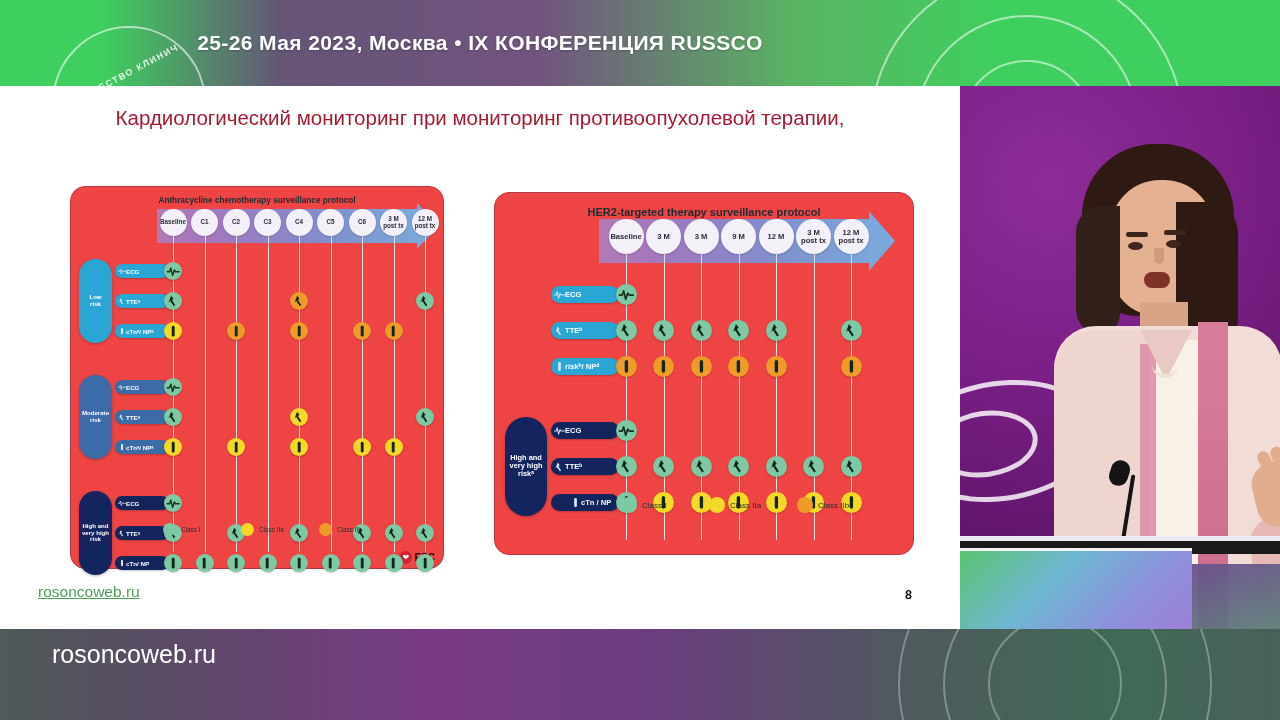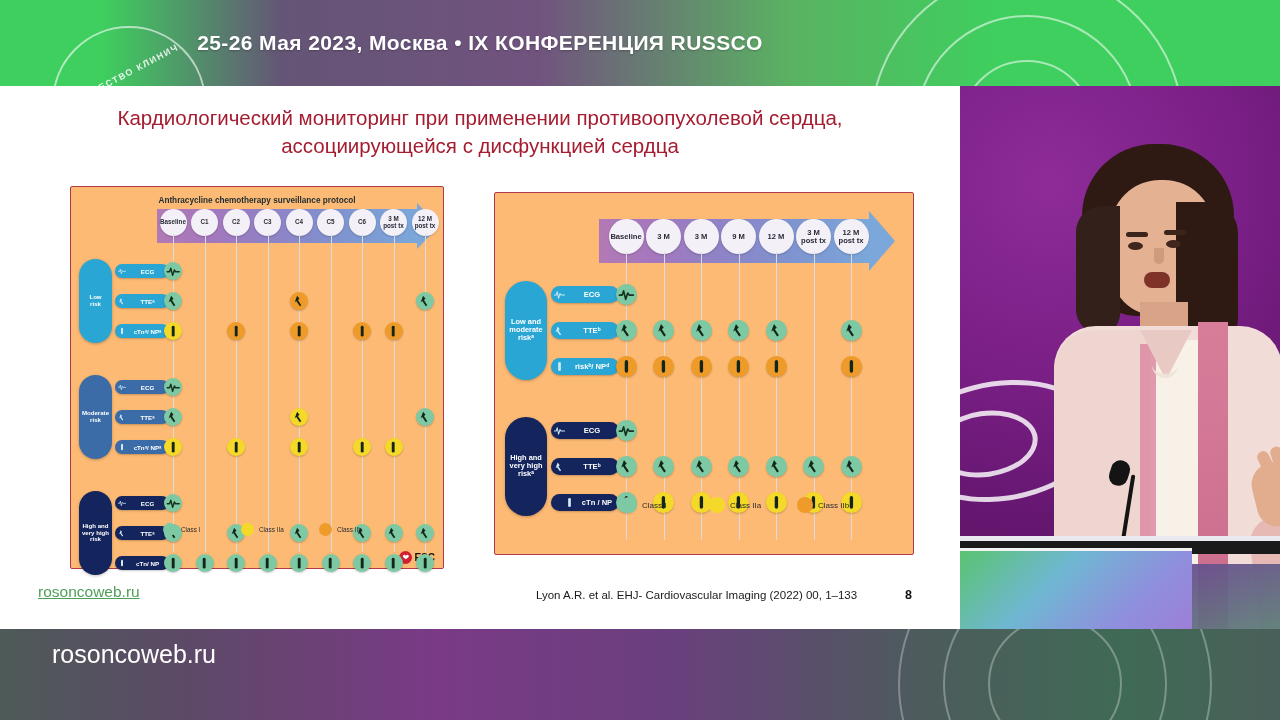--- a/index.html
+++ b/index.html
@@ -28,21 +28,21 @@
   .hdr-logo .txt{position:absolute;left:8px;top:14px;
      transform:rotate(-28deg);white-space:nowrap;letter-spacing:1.5px;font-weight:bold;}
 
   
   .slide{position:absolute;left:0;top:86px;width:960px;height:543px;background:#fff;}
 
   .slide-title{position:absolute;left:18px;top:18px;width:924px;text-align:center;
      color:#a51c30;font-size:20.5px;line-height:1.38;font-weight:500;}
 
   
-  .panel{position:absolute;border:1px solid #b03a48;border-radius:2px;background:#fdba74;}
+  .panel{position:absolute;border:1px solid #b03a48;border-radius:15px;background:#ef4444;}
   .panel-l{left:70px;top:100px;width:372px;height:381px;}
   .panel-r{left:494px;top:106px;width:418px;height:361px;}
   .panel-title{position:absolute;left:0;right:0;text-align:center;
      font-weight:bold;color:#1c2b33;}
   .panel-l .panel-title{top:9px;font-size:8.2px;}
   .panel-r .panel-title{top:13px;font-size:11px;}
 
   .esc{position:absolute;right:8px;bottom:4px;display:flex;align-items:center;gap:2px;}
   .esc .heart{width:13px;height:13px;border-radius:50%;background:#d0202f;
       display:flex;align-items:center;justify-content:center;color:#fff;font-size:8px;}
@@ -62,21 +62,21 @@
 
   .riskpill{position:absolute;border-radius:999px;
      display:flex;flex-direction:column;align-items:center;justify-content:center;
      color:#fff;text-align:center;font-weight:bold;line-height:1.12;
      box-shadow:0 1px 3px rgba(0,0,0,.25);}
 
   .testpill{position:absolute;border-radius:999px;display:flex;align-items:center;
      color:#fff;font-weight:bold;box-shadow:0 1px 2px rgba(0,0,0,.22);}
   .testpill .ic{flex:0 0 auto;display:flex;align-items:center;justify-content:center;
      color:#cfe9f7;}
-  .testpill .lbl{flex:1;text-align:center;}
+  .testpill .lbl{flex:1;text-align:left;}
 
   .dot{position:absolute;border-radius:50%;
      display:flex;align-items:center;justify-content:center;
      box-shadow:0 1px 2px rgba(0,0,0,.22);}
   .dot svg{display:block;}
 
   .legend{position:absolute;display:flex;align-items:center;gap:5px;}
   .legend .sw{border-radius:50%;}
   .legend .lt{color:#2b2b2b;}
 
@@ -172,22 +172,21 @@
       <div class="txt">ОБЩЕСТВО КЛИНИЧЕСКОЙ ОНКОЛОГИИ</div>
     </div>
     <div class="header-title">
       <span>25-26 Мая 2023, Москва  •  IX КОНФЕРЕНЦИЯ RUSSCO</span>
     </div>
   </div>
 
   <div class="slide">
 
     <div class="slide-title">
-      <div>Кардиологический мониторинг при применении противоопухолевой сердца,</div>
-      <div>ассоциирующейся с дисфункцией сердца</div>
+      <div>Кардиологический мониторинг при мониторинг противоопухолевой терапии,</div>
     </div>
 
     <div class="panel panel-l" id="panel-left">
       <div class="panel-title">Anthracycline chemotherapy surveillance protocol</div>
       <div class="esc">
         <span class="heart">❤</span>
         <span class="esclabel">ESC</span>
       </div>
     <div class="arrow" style="left: 86px; top: 22px; width: 282px; height: 34px;">
           <div class="arrow-body" style="left: 0px; top: 0px; width: 260px; height: 34px;"></div>
@@ -494,20 +493,21 @@
           <span class="sw" style="width: 13px; height: 13px; background: rgb(245, 217, 40);"></span>
           <span class="lt" style="font-size: 6.4px;">Class IIa</span>
         </div>
         <div class="legend" style="left: 248px; top: 336px;">
           <span class="sw" style="width: 13px; height: 13px; background: rgb(239, 155, 42);"></span>
           <span class="lt" style="font-size: 6.4px;">Class IIb</span>
         </div>
       </div>
 
     <div class="panel panel-r" id="panel-right">
+      <div class="panel-title">HER2-targeted therapy surveillance protocol</div>
     <div class="arrow" style="left: 104px; top: 26px; width: 296px; height: 44px;">
           <div class="arrow-body" style="left: 0px; top: 0px; width: 270px; height: 44px;"></div>
           <div style="position: absolute; left: 270px; top: -8px; width: 0px; height: 0px; border-top: 30px solid transparent; border-bottom: 30px solid transparent; border-left: 26px solid rgb(123, 167, 218);"></div>
         </div>
         <div class="bubble" style="left: 113.5px; top: 26px; width: 35px; height: 35px; font-size: 7.6px;">
           <div>Baseline</div>
         </div>
         <div class="gline" style="left: 131px; top: 59px; height: 288px;"></div>
         <div class="bubble" style="left: 151px; top: 26px; width: 35px; height: 35px; font-size: 7.6px;">
           <div>3 M</div>
@@ -528,25 +528,20 @@
         <div class="bubble" style="left: 301px; top: 26px; width: 35px; height: 35px; font-size: 7.6px;">
           <div>3 M</div>
           <div>post tx</div>
         </div>
         <div class="gline" style="left: 318.5px; top: 59px; height: 288px;"></div>
         <div class="bubble" style="left: 338.5px; top: 26px; width: 35px; height: 35px; font-size: 7.6px;">
           <div>12 M</div>
           <div>post tx</div>
         </div>
         <div class="gline" style="left: 356px; top: 59px; height: 288px;"></div>
-        <div class="riskpill" style="left: 10px; top: 87.5px; width: 42px; height: 99px; background: rgb(42, 166, 212); font-size: 7.4px;">
-          <div>Low and</div>
-          <div>moderate</div>
-          <div>riskᵃ</div>
-        </div>
         <div class="testpill" style="left: 56px; top: 92.5px; width: 68px; height: 17px; background: rgb(42, 166, 212); font-size: 7.6px; padding-left: 3px; box-sizing: border-box;">
           <span class="ic">
             <svg width="11" height="11" viewBox="0 0 24 24">
               <path d="M1 13h4l2-7 3 14 3-10 2 3h8" fill="none" stroke="#cfe9f7" stroke-width="2.2" stroke-linecap="round" stroke-linejoin="round"></path>
             </svg>
           </span>
           <span class="lbl">ECG</span>
         </div>
         <div class="dot" style="left: 120.5px; top: 90.5px; width: 21px; height: 21px; background: rgb(125, 201, 164);">
           <svg width="16.8" height="16.8" viewBox="0 0 24 24">
@@ -683,21 +678,21 @@
         <div class="dot" style="left: 308px; top: 262.5px; width: 21px; height: 21px; background: rgb(125, 201, 164);">
           <svg width="16.8" height="16.8" viewBox="0 0 24 24">
             <path d="M8.5 3l4 5-2.6 2.2 5.6 8.6-2.4 1.8-6-8.8-2.6 2.1z" fill="#14261b"></path>
           </svg>
         </div>
         <div class="dot" style="left: 345.5px; top: 262.5px; width: 21px; height: 21px; background: rgb(125, 201, 164);">
           <svg width="16.8" height="16.8" viewBox="0 0 24 24">
             <path d="M8.5 3l4 5-2.6 2.2 5.6 8.6-2.4 1.8-6-8.8-2.6 2.1z" fill="#14261b"></path>
           </svg>
         </div>
-        <div class="testpill" style="left: 56px; top: 300.5px; width: 68px; height: 17px; background: rgb(19, 37, 92); font-size: 7.6px; padding-left: 13px; box-sizing: border-box;">
+        <div class="testpill" style="left: 56px; top: 300.5px; width: 68px; height: 17px; background: rgb(19, 37, 92); font-size: 7.6px; padding-left: 19px; box-sizing: border-box;">
           <span class="ic">
             <svg width="11" height="11" viewBox="0 0 24 24">
               <rect x="9" y="2" width="6" height="20" rx="3" fill="#cfe9f7"></rect>
             </svg>
           </span>
           <span class="lbl">cTn / NP</span>
         </div>
         <div class="dot" style="left: 120.5px; top: 298.5px; width: 21px; height: 21px; background: rgb(125, 201, 164);">
           <svg width="16.8" height="16.8" viewBox="0 0 24 24">
             <rect x="9.6" y="3" width="4.8" height="18" rx="2.4" fill="#14261b"></rect>
@@ -741,21 +736,20 @@
           <span class="sw" style="width: 16px; height: 16px; background: rgb(245, 217, 40);"></span>
           <span class="lt" style="font-size: 8px;">Class IIa</span>
         </div>
         <div class="legend" style="left: 302px; top: 304px;">
           <span class="sw" style="width: 16px; height: 16px; background: rgb(239, 155, 42);"></span>
           <span class="lt" style="font-size: 8px;">Class IIb</span>
         </div>
       </div>
 
     <a class="site-link" href="#">rosoncoweb.ru</a>
-    <div class="citation">Lyon A.R. et al. EHJ- Cardiovascular Imaging (2022) 00, 1–133</div>
     <div class="pagenum">8</div>
   </div>
 
   <div class="video">
     <div class="vbg"></div>
     <div class="veye"></div>
     <div class="veye2"></div>
     <div class="vlash"></div>
     <div class="vlash2"></div>
     <div class="vlash3"></div>

